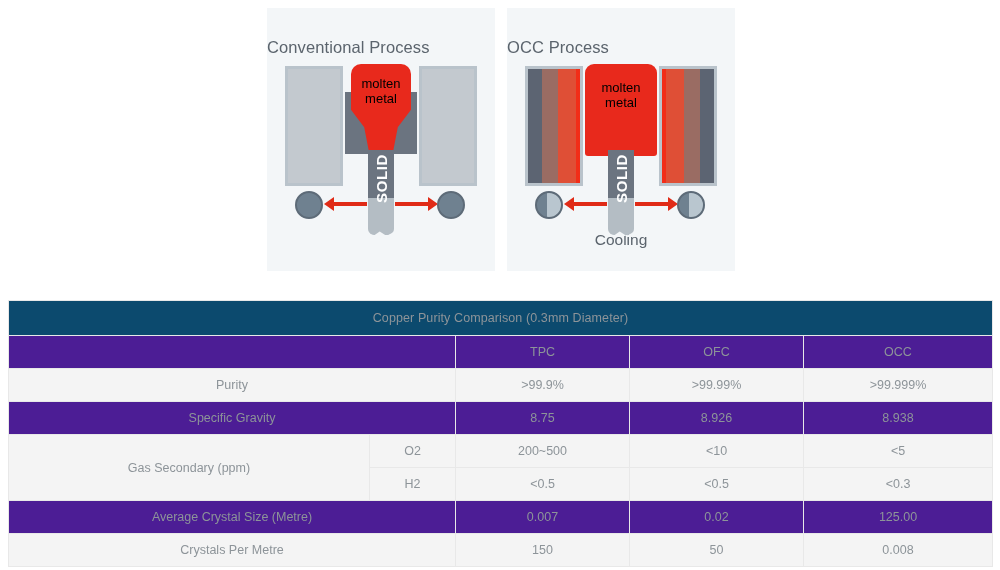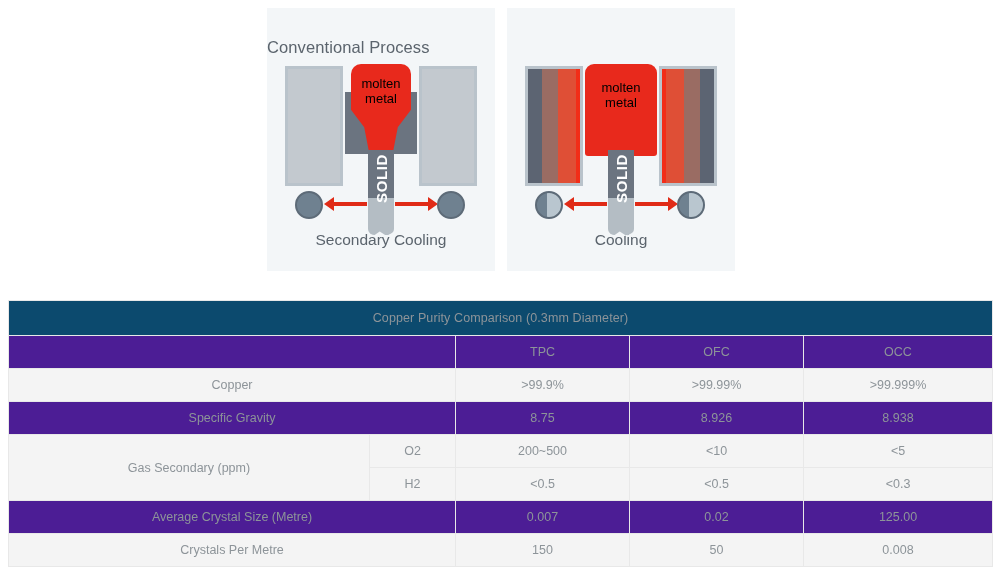--- a/index.html
+++ b/index.html
@@ -195,24 +195,24 @@
         </div>
 
         <div class="cool-row">
           <div class="roller l"></div>
           <div class="arrow left"></div>
           <div class="arrow right"></div>
           <div class="roller r"></div>
         </div>
       </div>
 
-      <div class="card-caption">Secondary Cooling</div>
     </div>
 
     <div class="card right">
+      <div class="card-title">OCC Process</div>
 
       <div class="stage">
         <div class="block grad-l l"></div>
         <div class="block grad-r r"></div>
 
         <div class="molten-o">
           <div class="molten-label">
             <span>molten</span><br>
             <span>metal</span>
           </div>
@@ -251,21 +251,21 @@
       <tr class="row-white">
         <th class="colhead row-white" colspan="2"></th>
         <th class="colhead row-white">TPC</th>
         <th class="colhead row-white">OFC</th>
         <th class="colhead row-white">OCC</th>
       </tr>
     </thead>
     <tbody>
 
       <tr class="row-shade">
-        <td class="cell lbl" colspan="2">Copper</td>
+        <td class="cell lbl" colspan="2">Purity</td>
         <td class="cell">&gt;99.9%</td>
         <td class="cell">&gt;99.99%</td>
         <td class="cell occ-cell">&gt;99.999%</td>
       </tr>
 
       <tr class="row-white">
         <td class="cell lbl" colspan="2">Specific Gravity</td>
         <td class="cell">8.75</td>
         <td class="cell">8.926</td>
         <td class="cell occ-cell">8.938</td>

